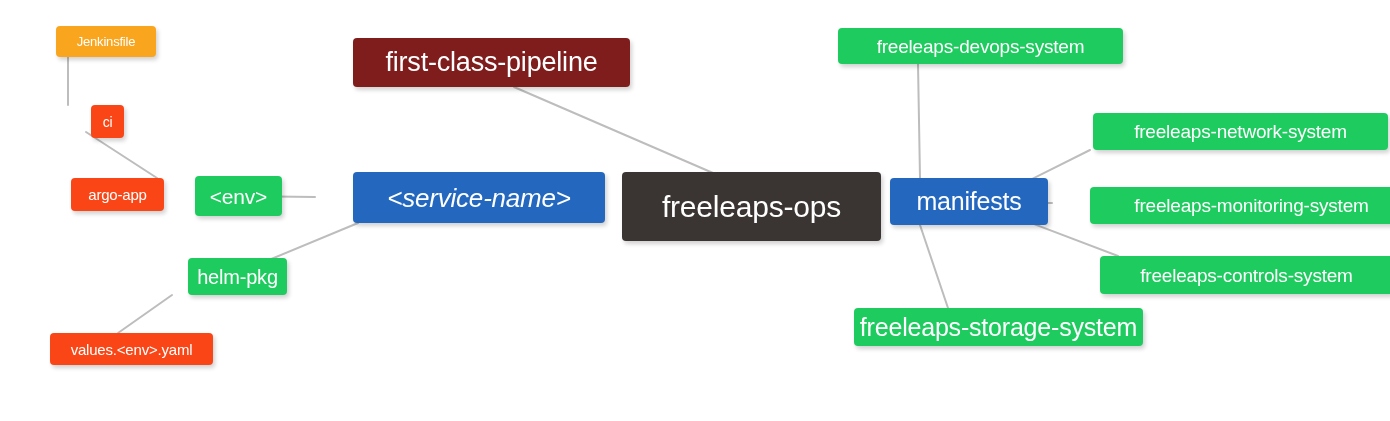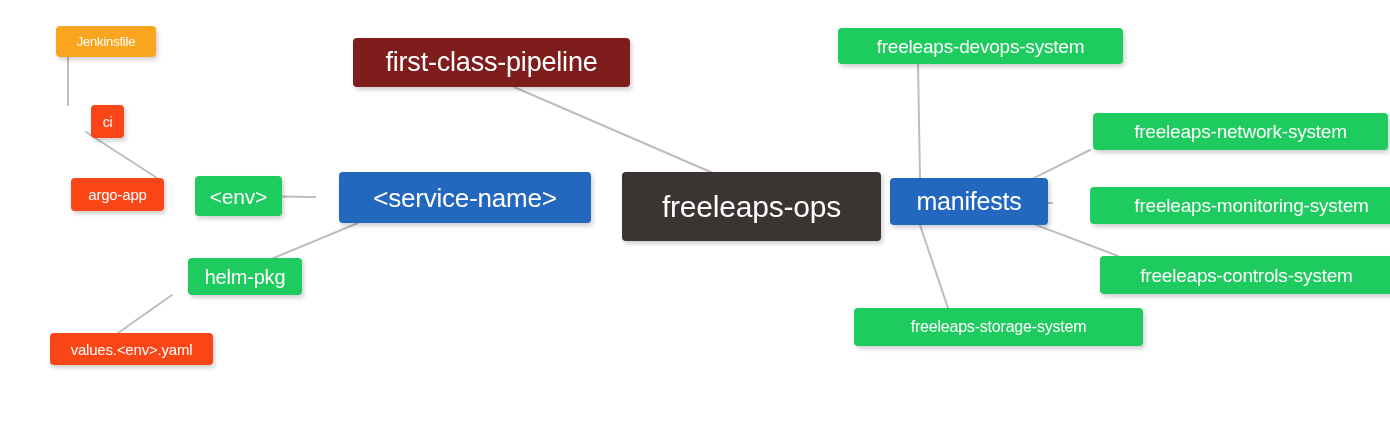--- a/index.html
+++ b/index.html
@@ -72,24 +72,24 @@
       </div>
       <div class="node" style="left: 33px; top: 178px; width: 93px; height: 33px; background: rgb(250, 70, 22); font-size: 15px;">
         <span class="node-label">argo-app</span>
       </div>
       <div class="node" style="left: 157px; top: 176px; width: 87px; height: 40px; background: rgb(30, 203, 94); font-size: 21px;">
         <span class="node-label">&lt;env&gt;</span>
       </div>
       <div class="node" style="left: 315px; top: 38px; width: 277px; height: 49px; background: #7f1d1d; font-size: 27px;">
         <span class="node-label">first-class-pipeline</span>
       </div>
-      <div class="node" style="left: 301px; top: 172px; width: 252px; height: 51px; background: rgb(35, 104, 190); font-size: 26px;">
+      <div class="node" style="left: 315px; top: 172px; width: 252px; height: 51px; background: rgb(35, 104, 190); font-size: 26px; font-style: italic;">
         <span class="node-label">&lt;service-name&gt;</span>
       </div>
-      <div class="node" style="left: 150px; top: 258px; width: 114px; height: 37px; background: rgb(30, 203, 94); font-size: 20px;">
+      <div class="node" style="left: 150px; top: 258px; width: 99px; height: 37px; background: rgb(30, 203, 94); font-size: 20px;">
         <span class="node-label">helm-pkg</span>
       </div>
       <div class="node" style="left: 12px; top: 333px; width: 163px; height: 32px; background: rgb(250, 70, 22); font-size: 15px;">
         <span class="node-label">values.&lt;env&gt;.yaml</span>
       </div>
       <div class="node" style="left: 584px; top: 172px; width: 259px; height: 69px; background: rgb(58, 53, 50); font-size: 30px;">
         <span class="node-label">freeleaps-ops</span>
       </div>
       <div class="node" style="left: 852px; top: 178px; width: 158px; height: 47px; background: rgb(35, 104, 190); font-size: 25px;">
         <span class="node-label">manifests</span>
@@ -99,17 +99,17 @@
       </div>
       <div class="node" style="left: 1055px; top: 113px; width: 295px; height: 37px; background: rgb(30, 203, 94); font-size: 19px;">
         <span class="node-label">freeleaps-network-system</span>
       </div>
       <div class="node" style="left: 1052px; top: 187px; width: 323px; height: 37px; background: rgb(30, 203, 94); font-size: 19px;">
         <span class="node-label">freeleaps-monitoring-system</span>
       </div>
       <div class="node" style="left: 1062px; top: 256px; width: 293px; height: 38px; background: rgb(30, 203, 94); font-size: 19px;">
         <span class="node-label">freeleaps-controls-system</span>
       </div>
-      <div class="node" style="left: 816px; top: 308px; width: 289px; height: 38px; background: rgb(30, 203, 94); font-size: 16px;">
+      <div class="node" style="left: 816px; top: 308px; width: 289px; height: 38px; background: rgb(30, 203, 94); font-size: 25px;">
         <span class="node-label">freeleaps-storage-system</span>
       </div>
     </div>
 </div>
 
 </body></html>

